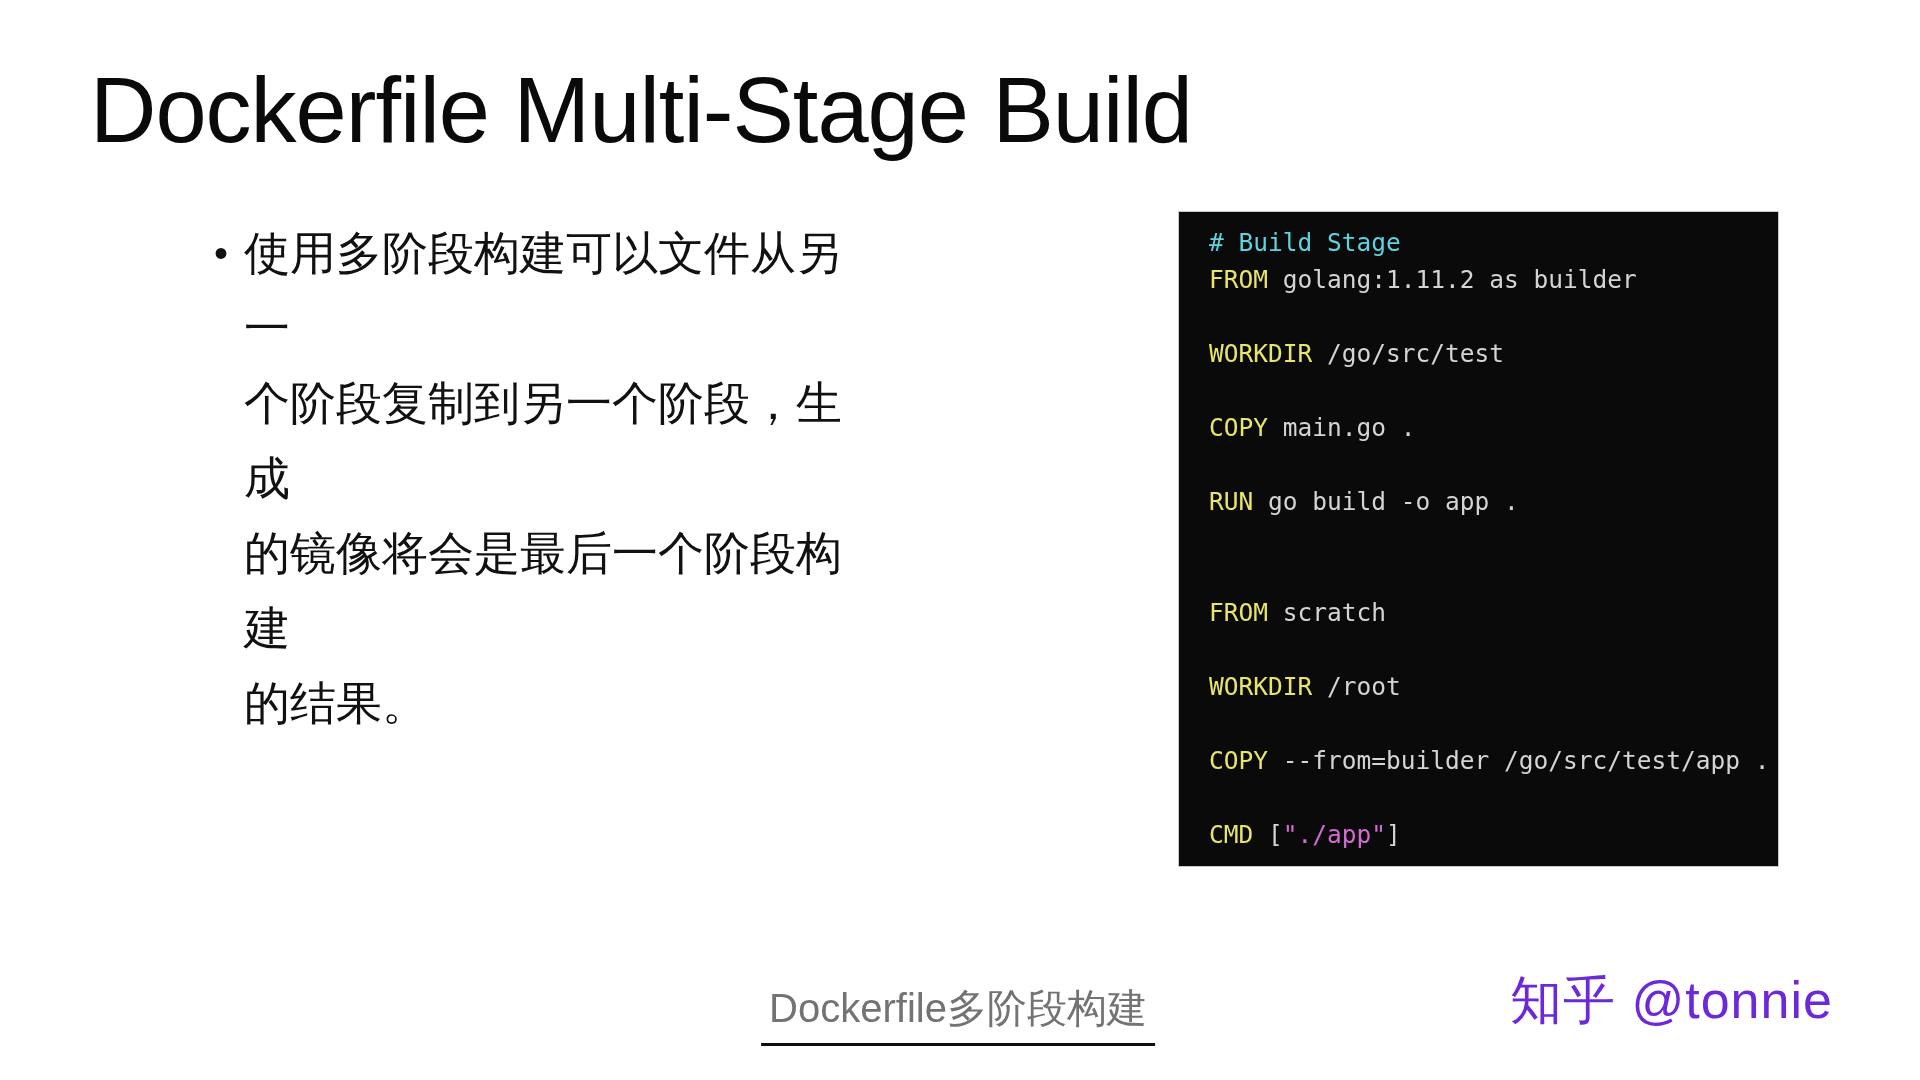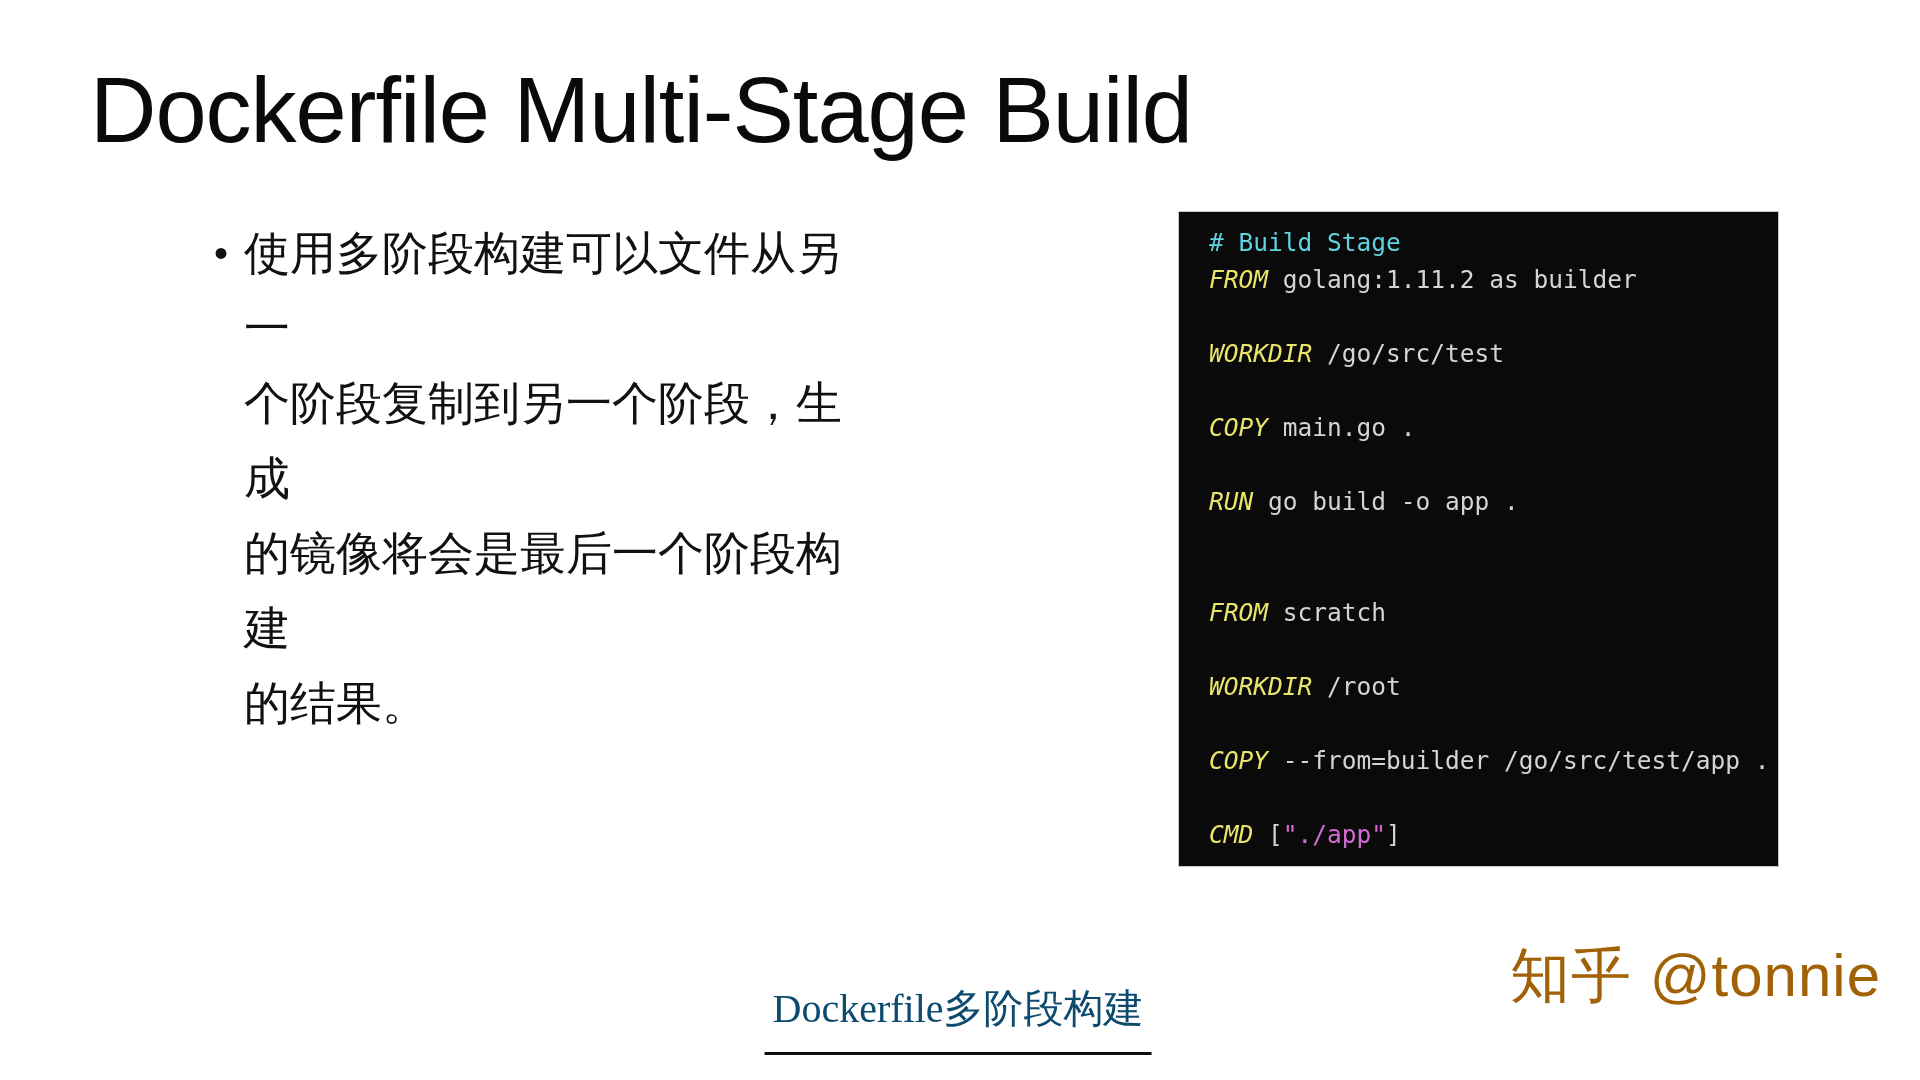--- a/index.html
+++ b/index.html
@@ -56,44 +56,43 @@
     padding: 12px 10px 10px 30px;
     overflow: hidden;
   }
   .code-content {
     font-family: "DejaVu Sans Mono", "Liberation Mono", monospace;
     font-size: 24.5px;
     line-height: 37px;
     white-space: pre;
   }
   .code-line { min-height: 37px; }
-  .tok-keyword { color: var(--code-keyword, #e9e46a); font-style: italic; }
+  .tok-keyword { color: var(--code-keyword, #e9e46a); }
   .tok-comment { color: var(--code-comment, #5dd4e0); }
   .tok-plain   { color: var(--code-plain, #d4d4d4); }
   .tok-string  { color: var(--code-string, #d46ad4); }
 
   
   .caption {
     position: absolute;
     left: 50%; top: 981px;
     transform: translateX(-50.5%);
     font-size: 40px;
-    color: #0c4a6e;
-    padding: 0 8px 16px 8px;
+    color: #737373;
+    padding: 0 8px 7px 8px;
     border-bottom: 3px solid #0e0e0e;
     white-space: nowrap;
-    font-family: Liberation Serif, serif;
   }
 
   
   .watermark {
     position: absolute;
-    left: 1510px; top: 936px;
-    font-size: 60px;
-    color: #a16207;
+    left: 1510px; top: 966px;
+    font-size: 52px;
+    color: #6d28d9;
     letter-spacing: 1px;
     white-space: nowrap;
   }
 </style>
 </head>
 <body>
 
 <div class="slide">
 
   <h1 class="slide-title">Dockerfile Multi-Stage Build</h1>

